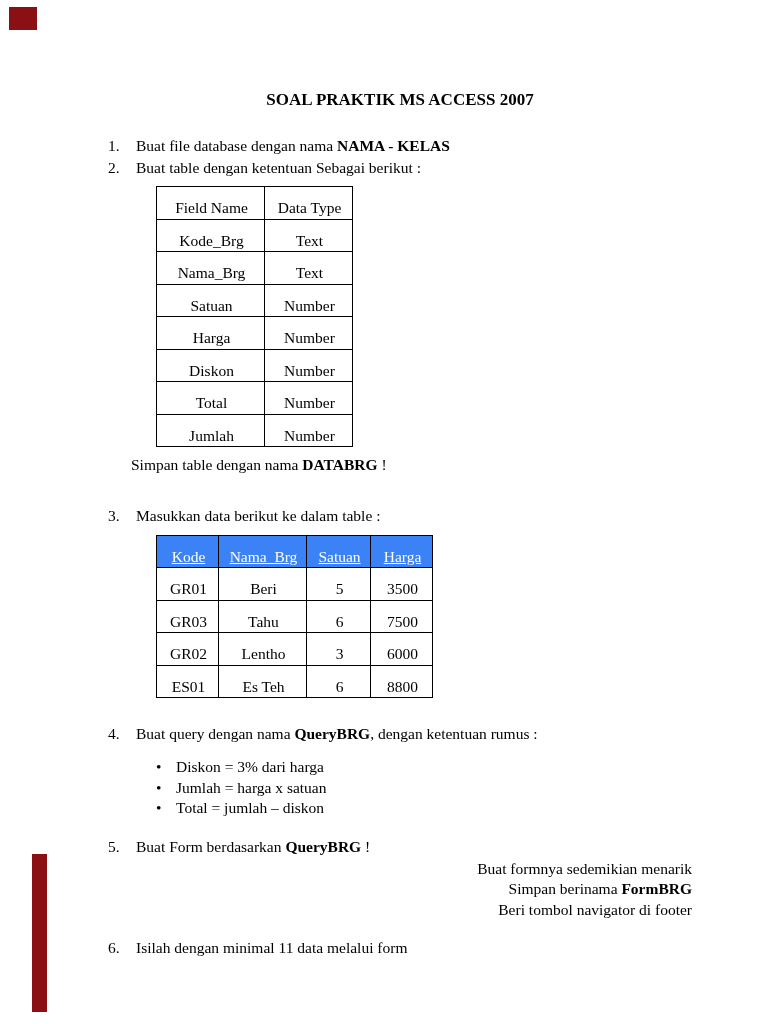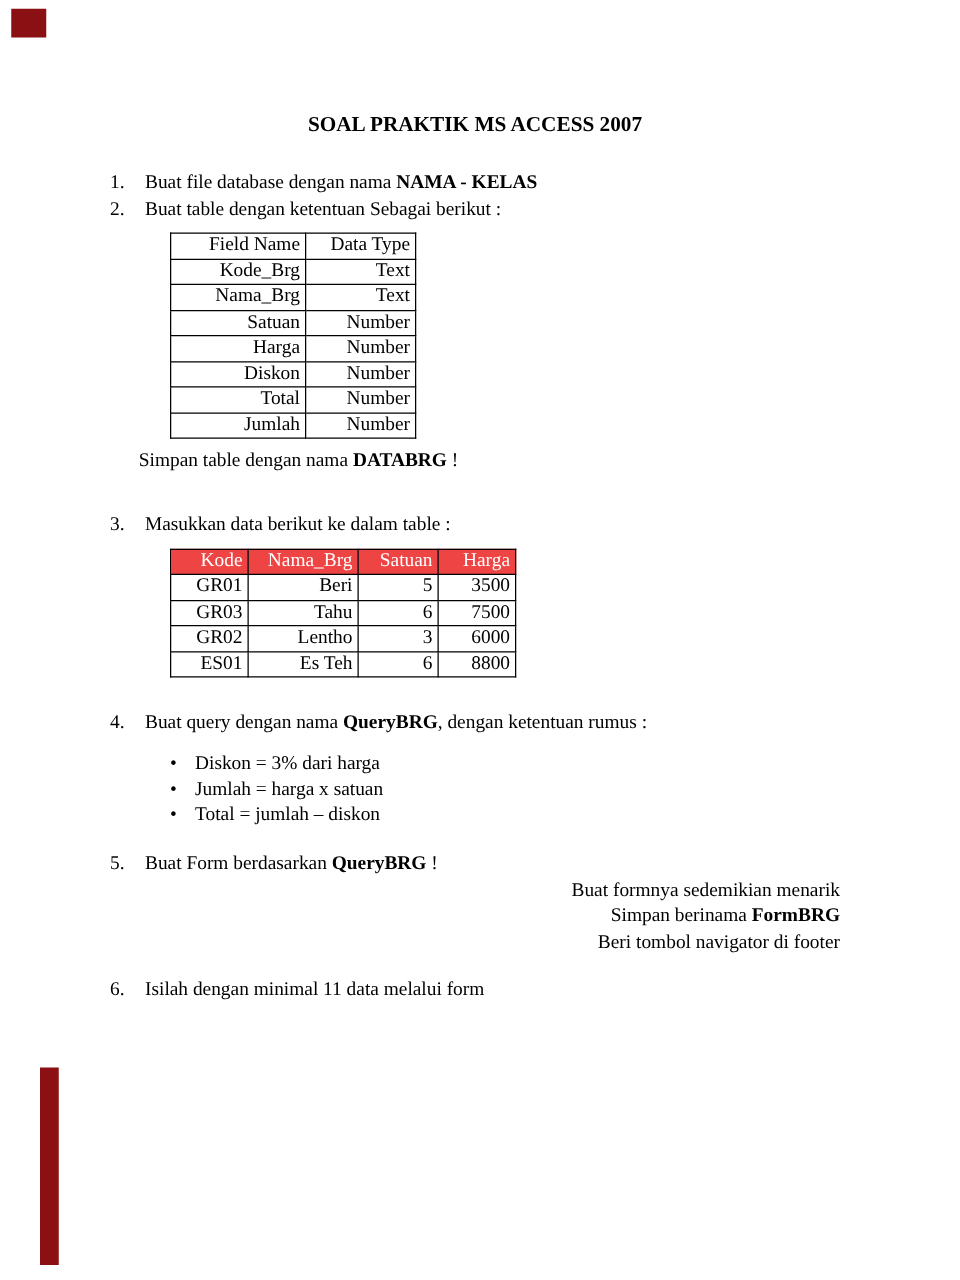--- a/index.html
+++ b/index.html
@@ -11,48 +11,48 @@
     background: #ffffff;
     font-family: "Liberation Serif", serif;
     font-size: 15.5px;
     color: #000000;
     overflow: hidden;
   }
   .artifact { position: absolute; background: #8a1013; }
   .artifact-top { left: 9px; top: 7px; width: 28px; height: 23px; }
   .artifact-bottom { left: 32px; top: 854px; width: 15px; height: 158px; }
 
-  .content { position: absolute; left: 88px; top: 90px; width: 584px; }
+  .content { position: absolute; left: 108px; top: 90px; width: 584px; }
 
   .title {
     font-size: 17px;
     font-weight: bold;
     text-align: center;
     margin: 0 0 26px 0;
   }
 
   .list-row { display: flex; margin-bottom: 3px; line-height: 19px; }
   .num { width: 28px; flex: 0 0 28px; }
   .b { font-weight: bold; }
 
   table { border-collapse: collapse; margin-left: 48px; }
-  td, th { border: 1px solid #000; padding: 0 4px 1px 6px; font-weight: normal;
-           text-align: right; line-height: 18.5px; font-size: 15.5px; }
+  td, th { border: 1px solid #000; padding: 12px 4px 1px 6px; font-weight: normal;
+           text-align: center; line-height: 18.5px; font-size: 15.5px; }
 
   .field-table { margin-top: 9px; margin-bottom: 8px; }
   .field-table .c1 { width: 108px; }
   .field-table .c2 { width: 88px; }
 
   .note-line { margin-left: 23px; line-height: 20.5px; }
 
   .gap-lg { height: 30px; }
   .gap-md { height: 18px; }
 
   .data-table { margin-top: 10px; margin-bottom: 8px; }
-  .data-table thead th { background: #ef4444; color: #ffffff; }
+  .data-table thead th { background: #3b82f6; color: #ffffff; text-decoration: underline; }
   .data-table .c1 { width: 62px; }
   .data-table .c2 { width: 88px; }
   .data-table .c3 { width: 64px; }
   .data-table .c4 { width: 62px; }
 
   .bullets { margin: 14px 0 0 48px; }
   .bullet-row { display: flex; line-height: 20.5px; }
   .bullet-mark { width: 20px; flex: 0 0 20px; text-align: left; }
 
   .sublines { margin-left: 45px; text-align: right; }

